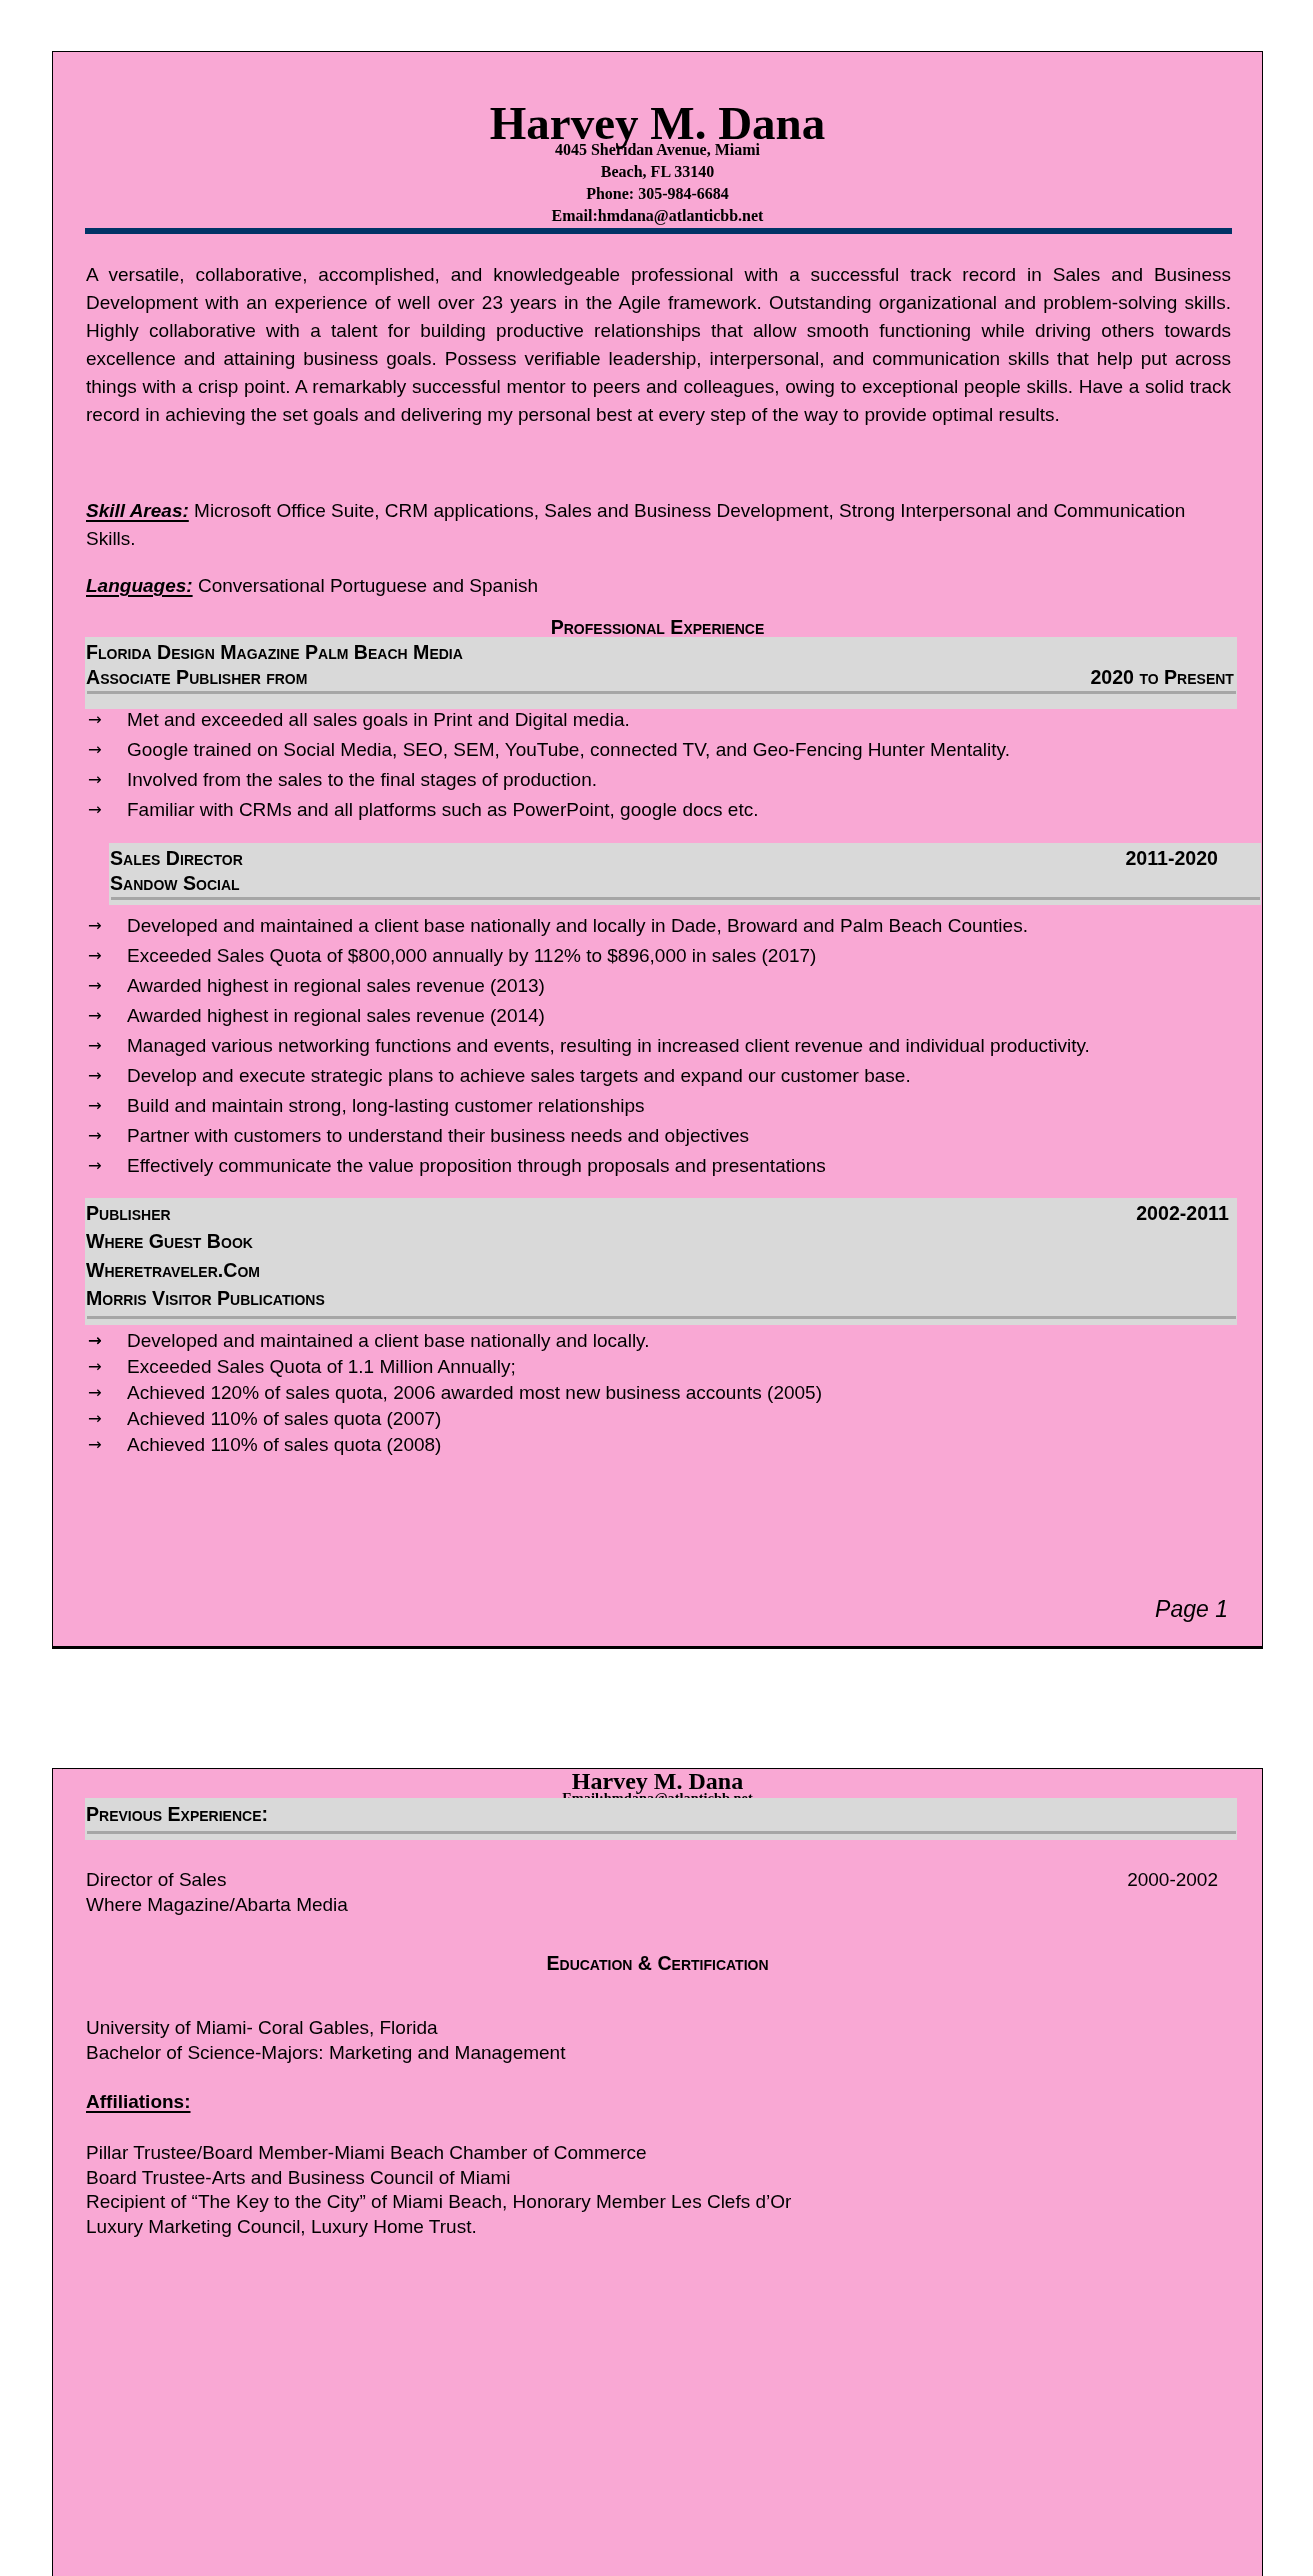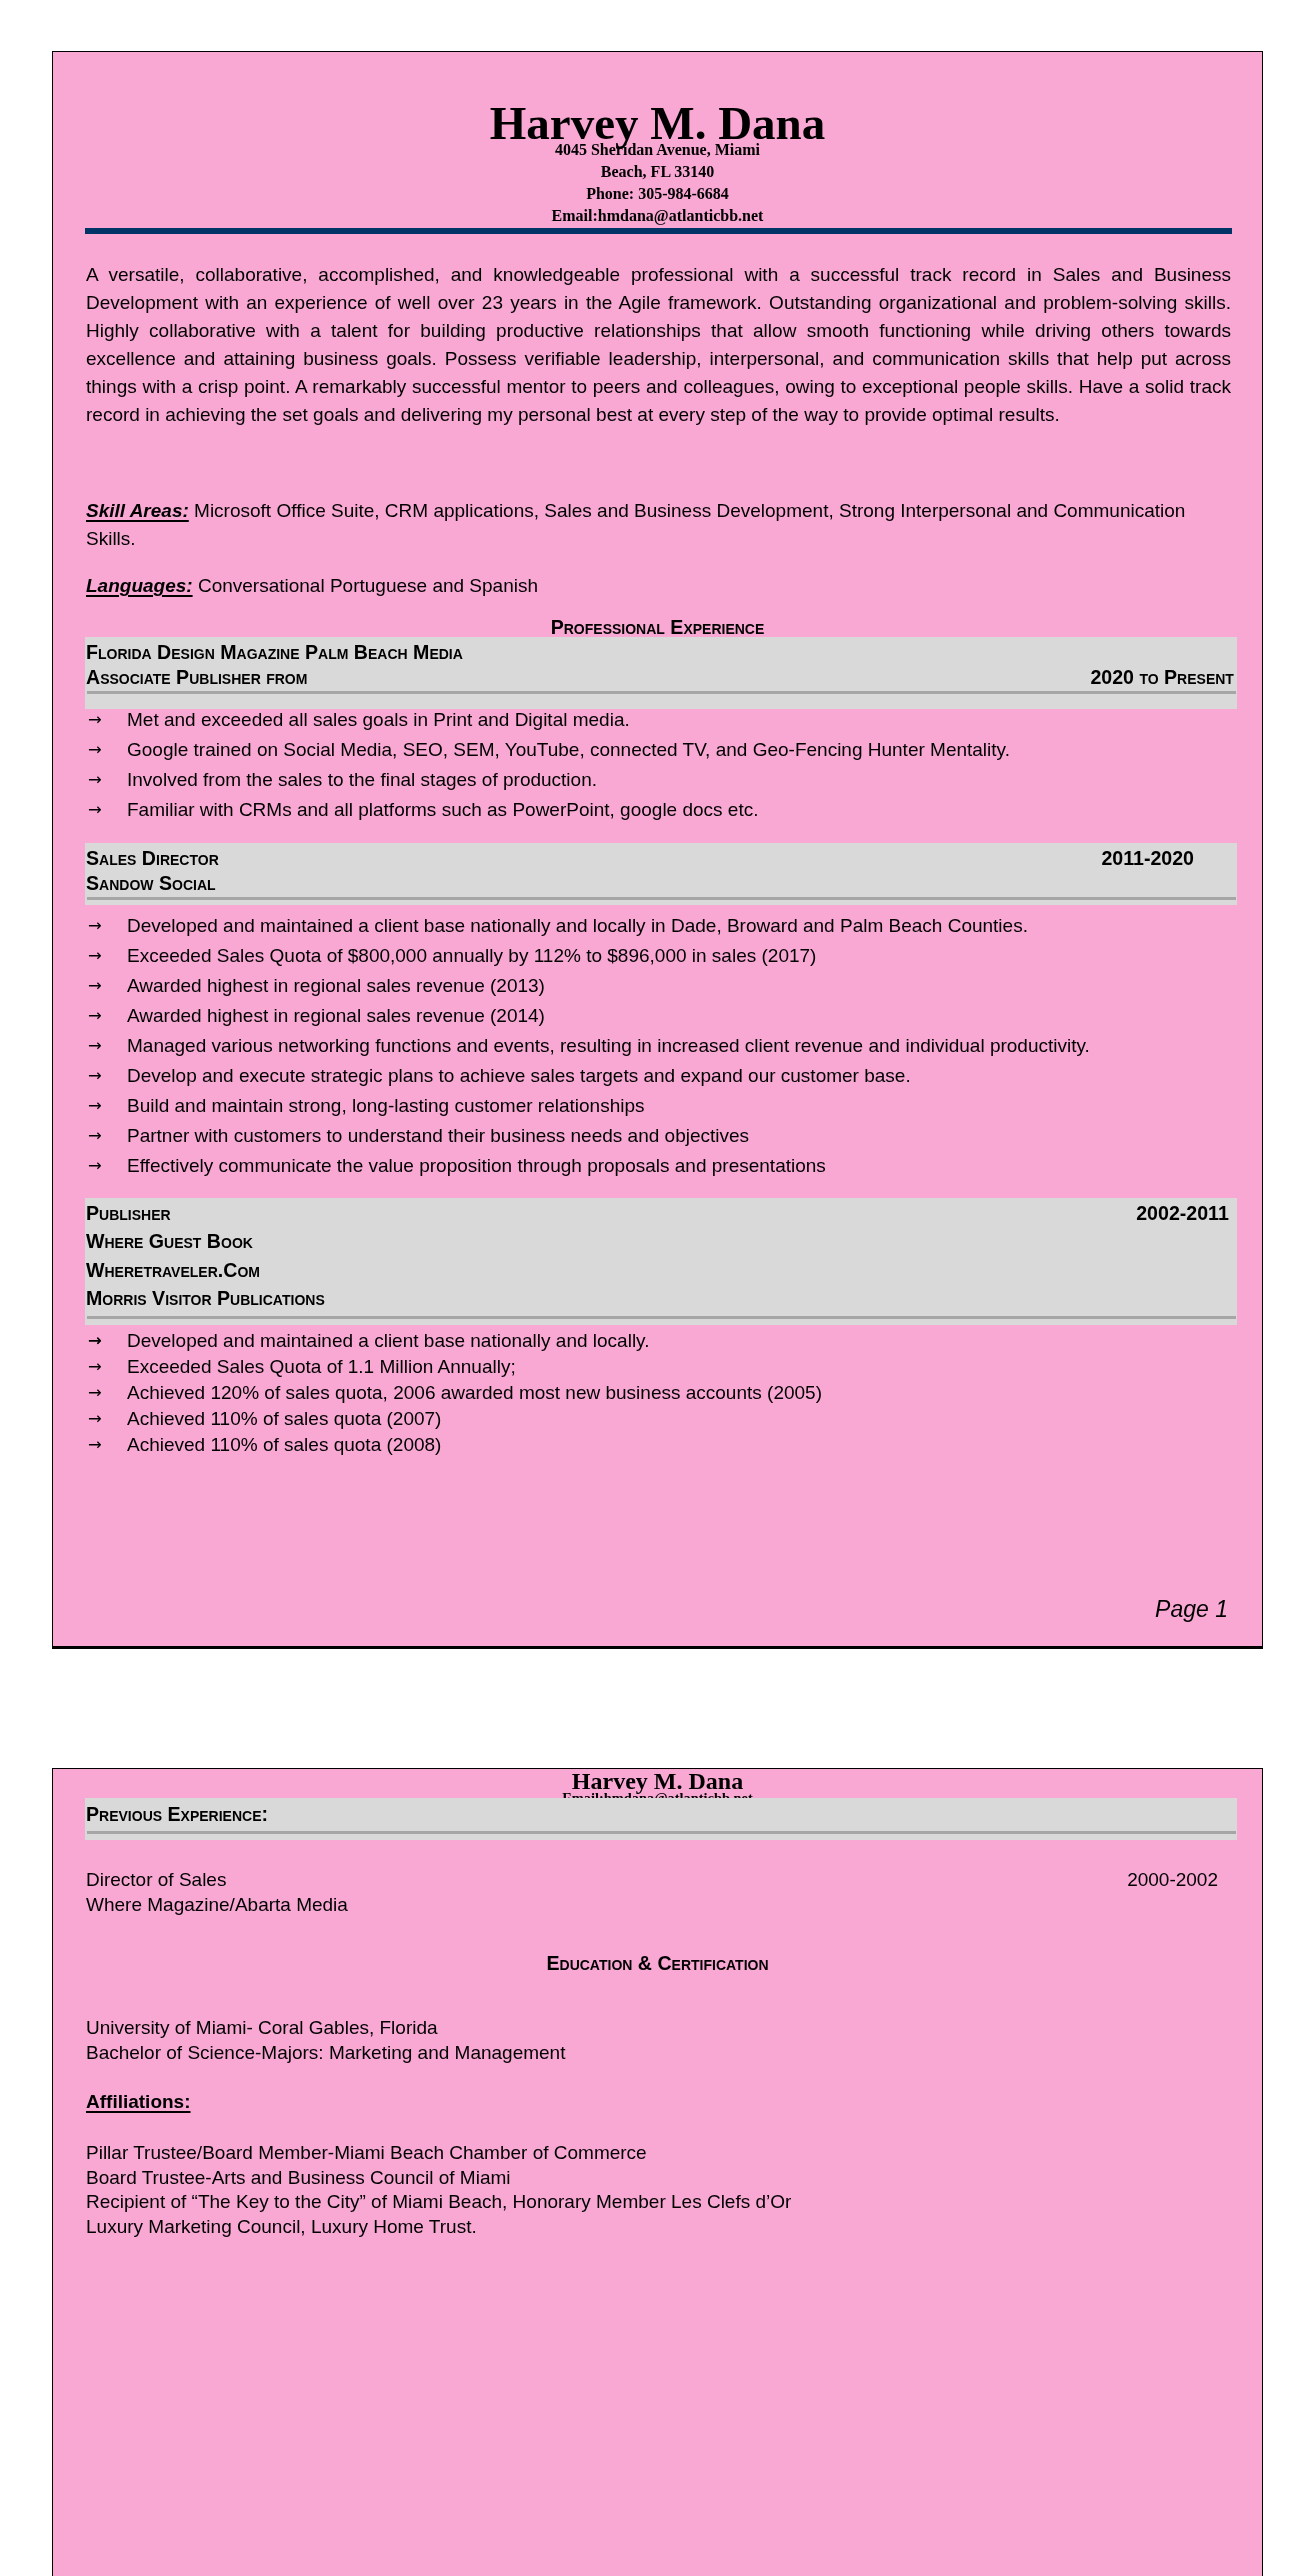--- a/index.html
+++ b/index.html
@@ -71,21 +71,21 @@
     </div>
     <div class="rule" style="top:54px;"></div>
   </div>
   <ul class="bullets" style="top:653px;">
     <li><span class="arrow">→</span><span>Met and exceeded all sales goals in Print and Digital media.</span></li>
     <li><span class="arrow">→</span><span>Google trained on Social Media, SEO, SEM, YouTube, connected TV, and Geo-Fencing Hunter Mentality.</span></li>
     <li><span class="arrow">→</span><span>Involved from the sales to the final stages of production.</span></li>
     <li><span class="arrow">→</span><span>Familiar with CRMs and all platforms such as PowerPoint, google docs etc.</span></li>
   </ul>
 
-  <div class="gbox" style="top:791px; height:62px;">
+  <div class="gbox" style="top:791px; height:62px;margin-left:24px;">
     <div class="row" style="top:1px;">
       <span>Sales Director</span>
       <span class="right" style="right:42px;">2011-2020</span>
     </div>
     <div class="row" style="top:26px;">Sandow Social</div>
     <div class="rule" style="top:54px;"></div>
   </div>
   <ul class="bullets" style="top:859px;">
     <li><span class="arrow">→</span><span>Developed and maintained a client base nationally and locally in Dade, Broward and Palm Beach Counties.</span></li>
     <li><span class="arrow">→</span><span>Exceeded Sales Quota of $800,000 annually by 112% to $896,000 in sales (2017)</span></li>

